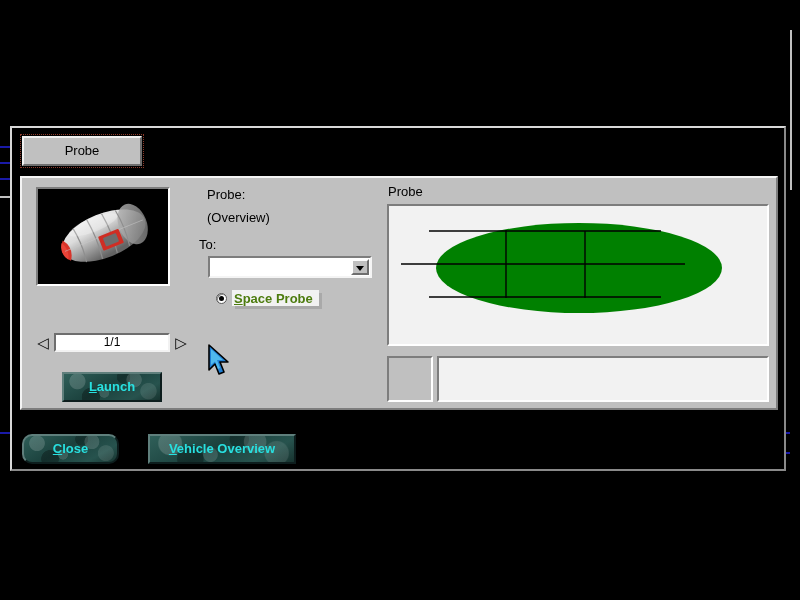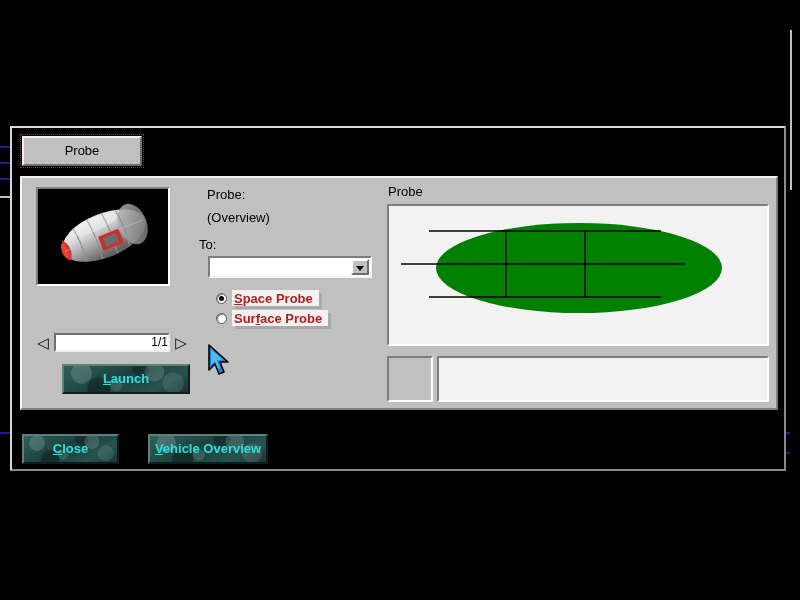--- a/index.html
+++ b/index.html
@@ -115,21 +115,21 @@
     position: absolute;
     left: 18px; top: 0px;
     width: 116px; height: 19px;
     background: #ffffff;
     border-top: 2px solid #6e6e6e;
     border-left: 2px solid #6e6e6e;
     border-right: 2px solid #f2f2f2;
     border-bottom: 2px solid #f2f2f2;
     font-size: 12px;
     line-height: 15px;
-    text-align: right;
+    text-align: center;
     color: #000;
   }
 
   
   .tbtn {
     position: absolute;
     color: #28e0e0;
     font-size: 13px;
     font-weight: bold;
     text-align: center;
@@ -142,32 +142,33 @@
     background-image:
       radial-gradient(circle at 14% 28%, rgba(255,255,255,.16) 0 9%, transparent 10%),
       radial-gradient(circle at 42% 72%, rgba(255,255,255,.13) 0 8%, transparent 9%),
       radial-gradient(circle at 73% 22%, rgba(255,255,255,.14) 0 10%, transparent 11%),
       radial-gradient(circle at 88% 66%, rgba(255,255,255,.10) 0 9%, transparent 10%),
       radial-gradient(circle at 28% 88%, rgba(0,0,0,.30) 0 12%, transparent 13%),
       radial-gradient(circle at 62% 12%, rgba(0,0,0,.26) 0 10%, transparent 11%),
       linear-gradient(150deg, #2f5f59 0%, #1b413d 45%, #27534e 78%, #17332f 100%);
   }
   #launch-button {
-    left: 40px; top: 186px;
-    width: 128px; height: 30px;
+    left: 40px; top: 194px;
+    width: 100px; height: 30px;
     line-height: 26px;
   }
   #close-button {
     left: 10px; top: 306px;
     width: 97px; height: 30px;
     line-height: 26px;
+    border-radius: 10px;
   }
   #vehicle-overview-button {
     left: 136px; top: 306px;
-    width: 120px; height: 30px;
+    width: 148px; height: 30px;
     line-height: 26px;
   }
   .accel { text-decoration: underline; }
 
   
   .flabel {
     position: absolute;
     color: #000000;
     font-size: 13px;
     white-space: nowrap;
@@ -237,21 +238,21 @@
     left: 2px; top: 2px;
     width: 5px; height: 5px;
     border-radius: 50%;
     background: #000000;
   }
   .radio-text {
     position: absolute;
     left: 24px; top: 1px;
     font-size: 13px;
     font-weight: bold;
-    color: #b91c1c;
+    color: #4d7c0f;
     background: #f2f2f2;
     padding: 1px 6px 0 2px;
     box-shadow: 3px 3px 0 rgba(150,150,150,.55);
     white-space: nowrap;
   }
 
   
   #probe-group {
     position: absolute;
     left: 362px; top: 4px;
@@ -381,24 +382,20 @@
         <div id="combo-to-arrow"></div>
       </div>
 
       <div id="radio-group">
 
         <div class="radio-row">
           <span class="radio-dot on"></span>
           <span class="radio-text"><span class="accel">S</span><span>pace Probe</span></span>
         </div>
 
-        <div class="radio-row">
-          <span class="radio-dot"></span>
-          <span class="radio-text"><span>Sur</span><span class="accel">f</span><span>ace Probe</span></span>
-        </div>
 
 
       </div>
 
       <div id="probe-group">
         <div id="probe-group-label">Probe</div>
 
         <div id="probe-view">
           <svg width="378" height="138" viewBox="0 0 378 138">
             <rect x="0" y="0" width="378" height="138" fill="#f2f2f2"></rect>

